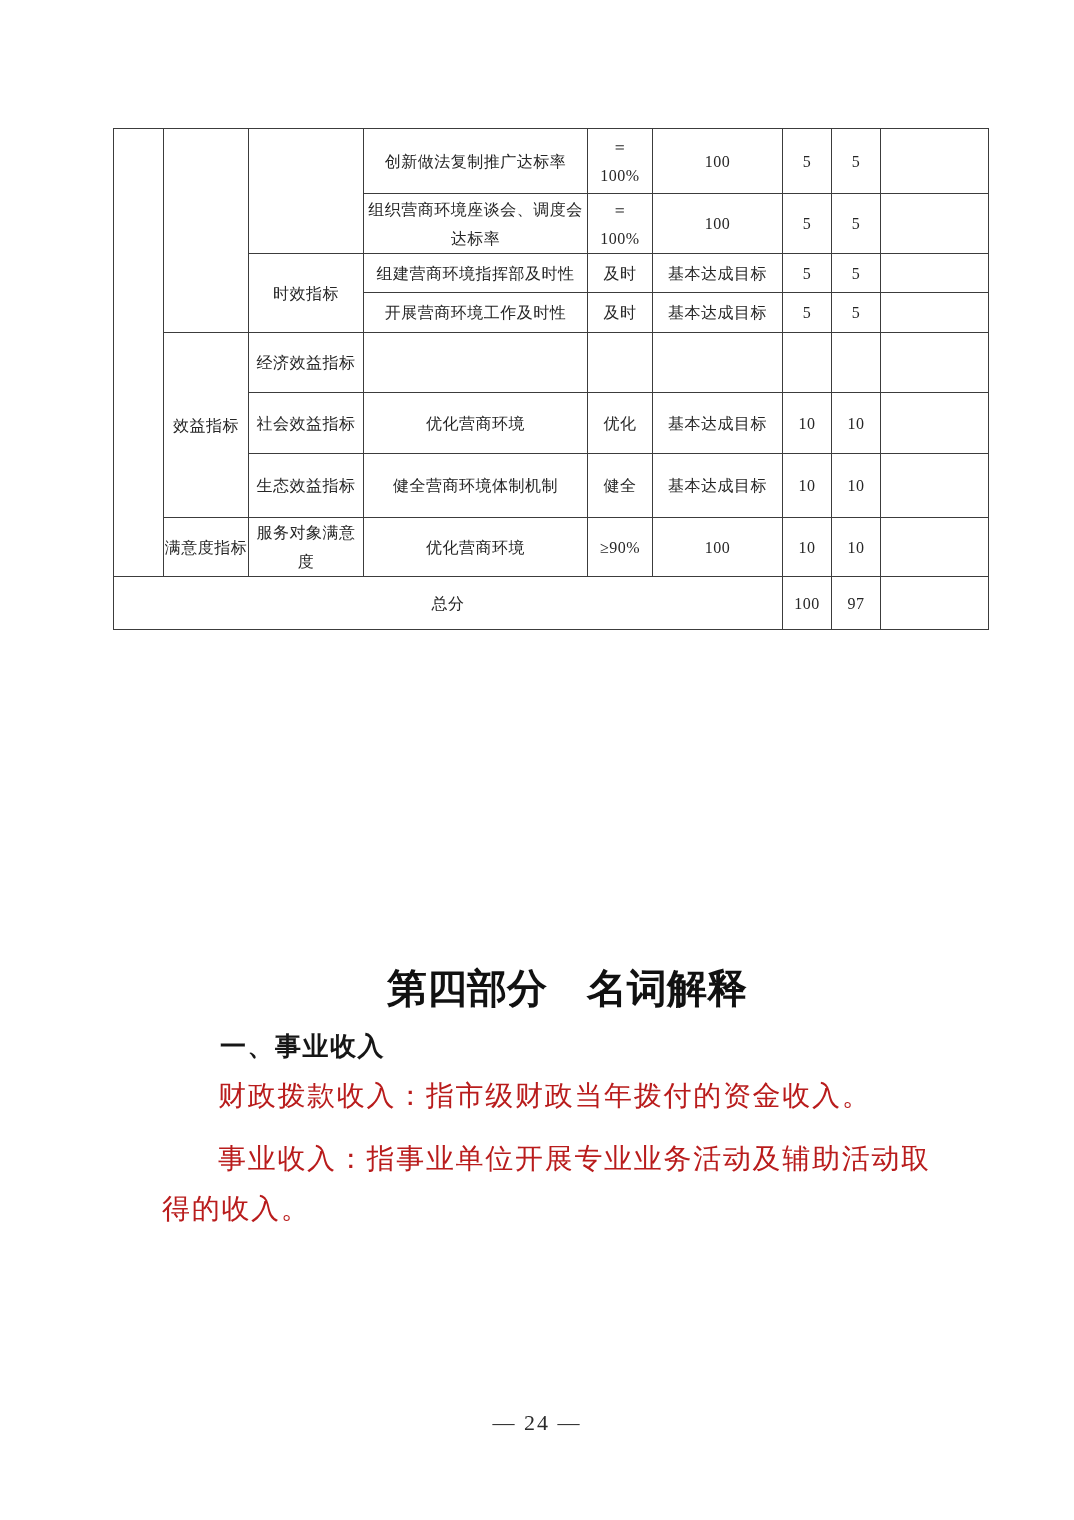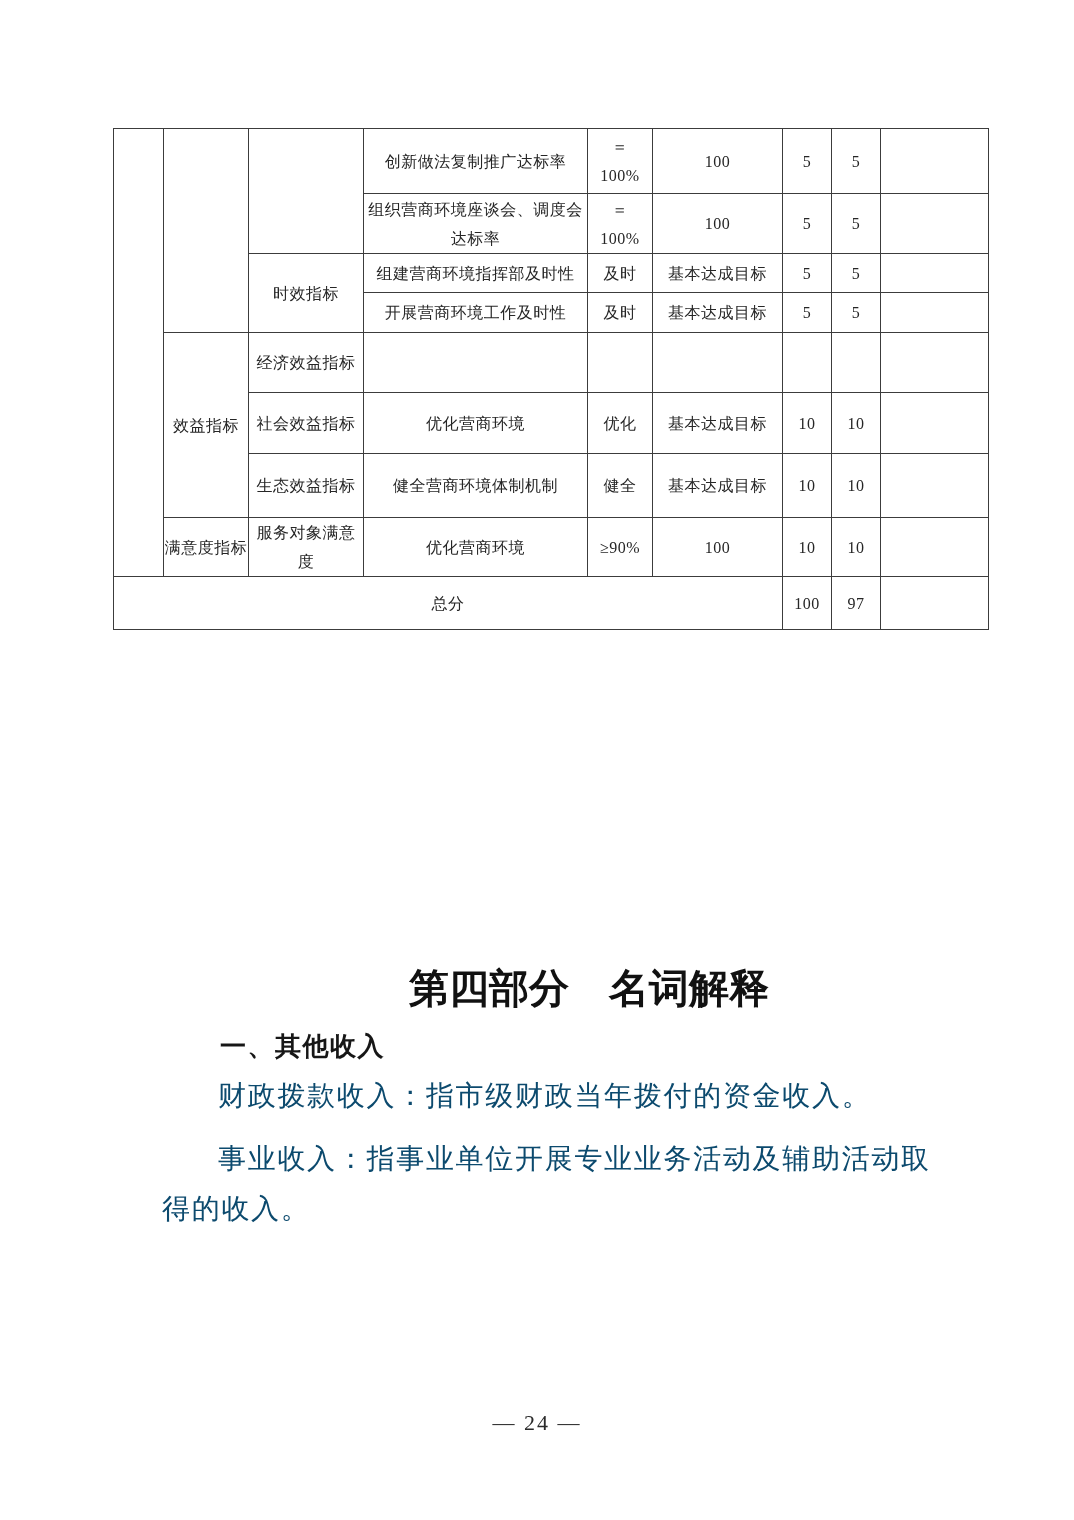--- a/index.html
+++ b/index.html
@@ -42,21 +42,21 @@
   tr.r4 td { height: 39px; }
   tr.r5 td { height: 59px; }
   tr.r6 td { height: 60px; }
   tr.r7 td { height: 63px; }
   tr.r8 td { height: 58px; }
   tr.r9 td { height: 52px; margin-top: 28px; }
 
   
   .doc-title {
     position: absolute;
-    left: 409px; top: 961px;
+    left: 387px; top: 961px;
     font-size: 40px;
     font-weight: 700;
     letter-spacing: 0;
     color: #111;
     white-space: nowrap;
     font-family: Liberation Mono, monospace;
   }
   .sub-heading {
     position: absolute;
     left: 220px; top: 1029px;
@@ -67,21 +67,21 @@
     color: #161616;
     white-space: nowrap;
   }
   .body-text {
     position: absolute;
     left: 162px; top: 1071px;
     width: 780px;
     font-size: 28px;
     letter-spacing: 1.7px;
     line-height: 50px;
-    color: #0c4a6e;
+    color: #b91c1c;
     text-align: left;
   }
   .body-text p {
     margin: 0 0 13px 0;
     text-indent: 56px;
     word-break: break-all;
     overflow-wrap: break-word;
   }
   .page-footer {
     position: absolute;
@@ -189,20 +189,20 @@
       <td colspan="6">总分</td>
       <td class="wt">100</td>
       <td class="sc">97</td>
       <td class="note"></td>
     </tr>
   </tbody>
 </table>
 
 <div class="doc-title">第四部分　名词解释</div>
 
-<div class="sub-heading">一、其他收入</div>
+<div class="sub-heading">一、事业收入</div>
 
 <div class="body-text">
   <p>财政拨款收入：指市级财政当年拨付的资金收入。</p>
   <p>事业收入：指事业单位开展专业业务活动及辅助活动取得的收入。</p>
 </div>
 
 <div class="page-footer">— 24 —</div>
 
 </body></html>

